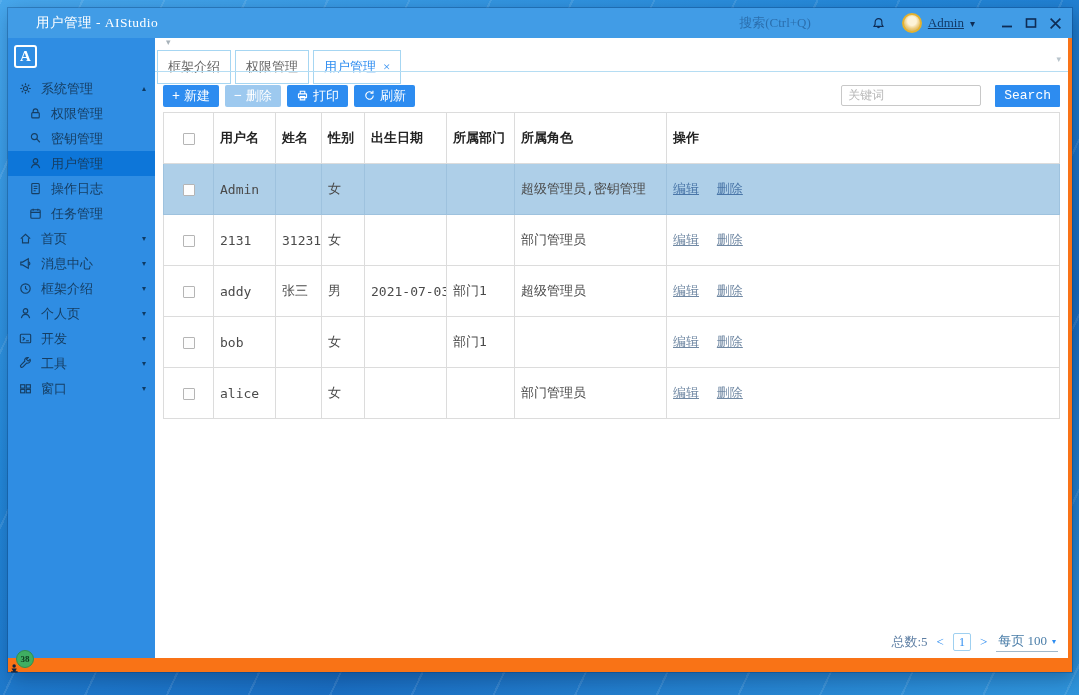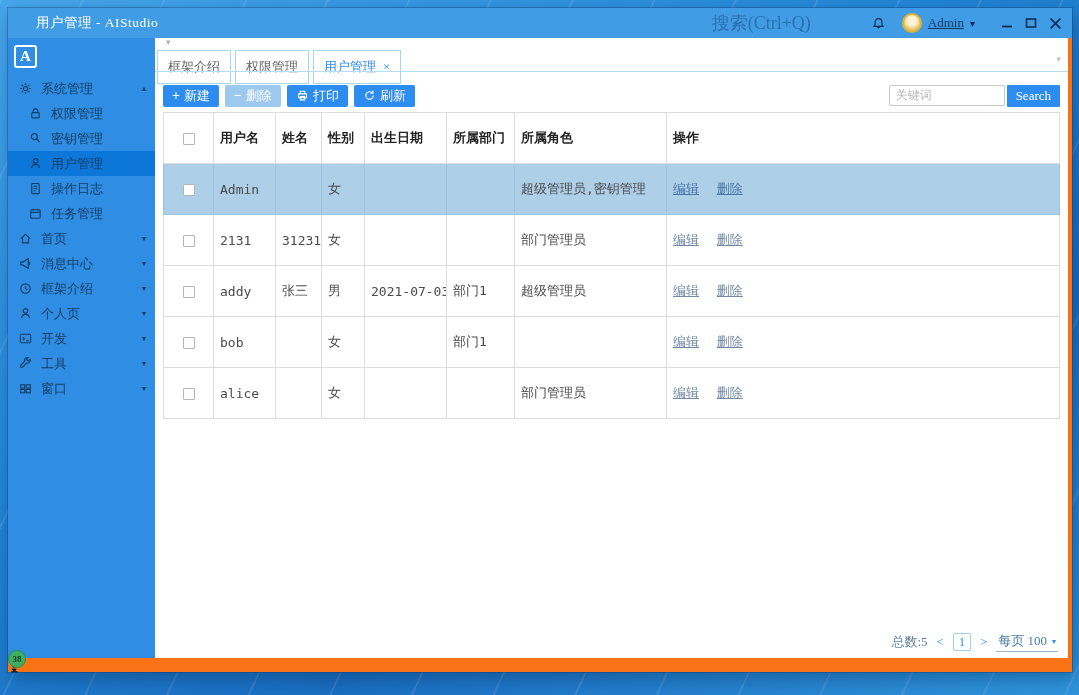--- a/index.html
+++ b/index.html
@@ -17,21 +17,21 @@
     box-shadow:0 0 0 1px rgba(10,60,120,.35), 3px 6px 18px rgba(0,25,60,.35);
   }
   
   .titlebar {
     position:absolute; top:0; left:0; right:0; height:30px;
     background:#419ce6; display:flex; align-items:center;
     color:#fff; padding:0 10px 0 28px;
   }
   .titlebar .title { font-size:13.5px; letter-spacing:.5px; }
   .tb-spacer { flex:1; }
-  .tb-search { color:#2b6fae; font-size:18px; margin-right:60px; cursor:pointer; }
+  .tb-search { color:#2b6fae; font-size:13px; margin-right:60px; cursor:pointer; }
   .tb-ico { color:#0e2c55; display:inline-flex; align-items:center; }
   .bell { margin-right:16px; cursor:pointer; }
   .avatar {
     width:20px; height:20px; border-radius:50%; margin-right:6px; cursor:pointer;
     background:radial-gradient(circle at 50% 38%, #fdf3d8 0 34%, #eccc80 60%, #c79d3e 100%);
     border:2px solid #e5b22e;
   }
   .tb-user { color:#123a68; font-size:13px; text-decoration:underline; cursor:pointer; margin-right:6px; }
   .tb-caret { color:#0e2c55; font-size:10px; margin-right:14px; cursor:pointer; }
   .winbtn { margin-left:12px; cursor:pointer; display:inline-flex; align-items:center; }
@@ -67,27 +67,27 @@
   .toolbar { position:absolute; top:46px; left:8px; right:8px; height:23px; display:flex; align-items:center; }
   .tbtn {
     display:inline-flex; align-items:center; gap:4px; height:22px; padding:0 9px; margin-right:6px;
     background:#2d8cf0; color:#fff; font-size:13px; border:none; border-radius:2px;
     font-family:inherit; cursor:pointer;
   }
   .tbtn.disabled { background:#9dc9ef; cursor:default; }
   .tbtn .bicon { font-size:14px; line-height:1; font-weight:bold; }
   .tb-flex { flex:1; }
   .kw-input {
-    width:116px; height:21px; border:1px solid #c8c8c8; border-radius:2px; padding:0 6px;
-    font-size:12px; font-family:inherit; color:#666; margin-right:2px;
+    width:140px; height:21px; border:1px solid #c8c8c8; border-radius:2px; padding:0 6px;
+    font-size:12px; font-family:inherit; color:#666; margin-right:14px;
   }
   .kw-input::placeholder { color:#b8b8b8; }
   .search-btn {
     height:22px; padding:0 9px; background:#2d8cf0; color:#fff; border:none; border-radius:1px;
-    font-size:13px; font-family:Liberation Serif, serif; cursor:pointer;
+    font-size:13px; font-family:Liberation Mono, monospace; cursor:pointer;
   }
   
   .grid-wrap { position:absolute; top:74px; left:8px; right:8px; }
   table { width:100%; border-collapse:collapse; table-layout:fixed; }
   th, td {
     border:1px solid #dcdcdc; height:21px; padding:16px 6px; font-size:13px;
     text-align:left; white-space:nowrap; overflow:hidden;
   }
   th { font-weight:bold; color:#222; height:22px; }
   td { color:#4a4a4a; font-family:"DejaVu Sans Mono","Liberation Serif",monospace; }
@@ -111,21 +111,21 @@
   .pg-box {
     min-width:18px; height:18px; border:1px solid #9fd0f0; color:#2d8cf0; border-radius:2px;
     display:inline-flex; align-items:center; justify-content:center; font-size:12px; cursor:pointer;
   }
   .pg-size { color:#4a7da8; border-bottom:1px solid #9fb8cc; padding:0 2px 1px 2px; display:inline-flex; align-items:center; gap:5px; cursor:pointer; }
   .pg-size .caret { font-size:8px; color:#2d8cf0; }
   
   .desktop-badge { position:absolute; left:6px; top:650px; width:34px; height:34px; z-index:5; }
   .db-glyph { position:absolute; left:2px; top:12px; color:#10233f; }
   .db-count {
-    position:absolute; left:2px; top:0; width:18px; height:18px; border-radius:50%;
+    position:absolute; left:10px; top:0; width:18px; height:18px; border-radius:50%;
     background:#3fae62; border:1px solid #2f8f4e; color:#0d3b1e; font-size:9px; font-weight:bold;
     display:flex; align-items:center; justify-content:center;
   }
   svg { display:block; }
 </style>
 </head>
 <body>
 
 <div class="window">
 

